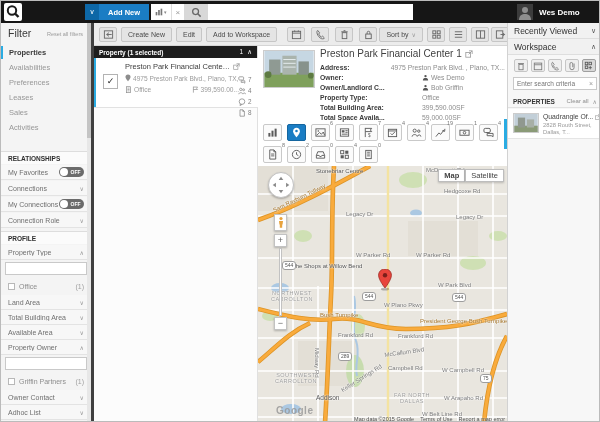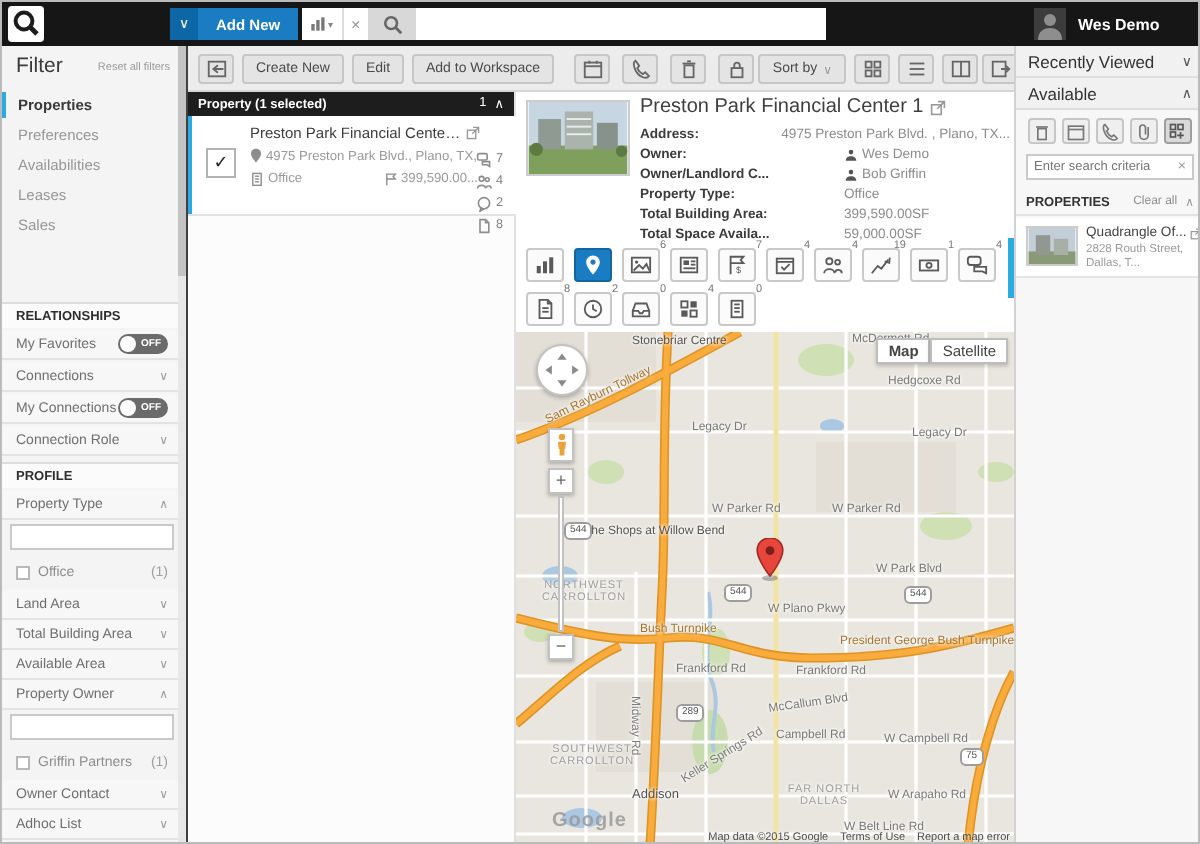--- a/index.html
+++ b/index.html
@@ -21,21 +21,21 @@
   .search-cat { display:flex; align-items:center; gap:1px; padding:0 4px; border-right:1px solid #ddd; height:100%; }
   .search-cat .caret { font-size:5px; color:#888; }
   .searchbox input { flex:1; border:0; outline:none; font-family:"Liberation Sans",sans-serif; font-size:8px; color:#222; padding:0 4px; min-width:0; }
   .search-clear { color:#999; font-size:8px; padding:0 4px; }
   .search-go { width:24px; height:16px; background:#d8d8d8; display:flex; align-items:center; justify-content:center; }
   .userbox { position:absolute; left:516px; top:0; height:22px; display:flex; align-items:center; gap:6px; }
   .avatar { width:16px; height:16px; background:#3c3c3c; overflow:hidden; }
   .username { color:#fff; font-size:8px; font-weight:bold; }
 
   
-  .lsb { position:absolute; left:0; top:22px; width:93px; height:400px; background:#f4f4f4; border-right:1px solid #404040; font-size:7.5px; color:#8a8a8a; }
+  .lsb { position:absolute; left:0; top:22px; width:93px; height:400px; background:#f4f4f4; border-right:3px solid #404040; font-size:7.5px; color:#8a8a8a; }
   .lsb-head { position:absolute; left:0; top:0; width:100%; height:20px; }
   .lsb-title { position:absolute; left:7px; top:4px; font-size:10.5px; color:#3a3a3a; }
   .lsb-reset { position:absolute; right:8px; top:8px; font-size:5.5px; color:#9a9a9a; }
   .nav { position:absolute; left:0; top:22px; width:100%; }
   .nav-item { position:relative; height:15px; line-height:15px; padding-left:8px; color:#979797; cursor:default; }
   .nav-item.active { color:#3a3a3a; font-weight:bold; }
   .nav-item.active::before { content:""; position:absolute; left:0; top:1px; bottom:1px; width:2px; background:#2aabe2; }
   .sec-head { position:absolute; left:0; width:100%; padding:3px 0 2px 7px; font-size:6.5px; font-weight:bold; color:#2e2e2e; border-top:1px solid #ddd; background:#fbfbfb; }
   .frow { position:absolute; left:0; width:89px; height:15px; background:#f7f7f7; border-bottom:1px solid #e3e3e3; display:flex; align-items:center; padding:0 6px 0 7px; color:#6f6f6f; font-size:7px; }
   .frow .lbl { flex:1; white-space:nowrap; overflow:hidden; }
@@ -168,24 +168,25 @@
     </div>
   </div>
 
   <div class="lsb">
     <div class="lsb-head">
       <span class="lsb-title">Filter</span>
       <span class="lsb-reset">Reset all filters</span>
     </div>
     <div class="nav">
       <div class="nav-item active">Properties</div>
+      <div class="nav-item">Availabilities</div>
       <div class="nav-item">Preferences</div>
-      <div class="nav-item">Availabilities</div>
       <div class="nav-item">Leases</div>
       <div class="nav-item">Sales</div>
+      <div class="nav-item">Activities</div>
     </div>
 
     <div class="sec-head" style="top:128px;">RELATIONSHIPS</div>
     <div class="frow" style="top:142px;">
       <span class="lbl">My Favorites</span>
       <span class="toggle">
           <span class="knob"></span>
           <span class="tlabel">OFF</span>
         </span>
     </div>
@@ -702,21 +703,21 @@
       </div>
     </div>
   </div>
 
   <div class="rsb">
     <div class="rsb-row" style="top:0;">
       <span>Recently Viewed</span>
       <span class="chev-s">∨</span>
     </div>
     <div class="rsb-row" style="top:16px;">
-      <span>Available</span>
+      <span>Workspace</span>
       <span class="chev-s">∧</span>
     </div>
     <div class="ws-icons">
       <div class="wbtn">
         <svg viewBox="0 0 12 12" width="10" height="10">
             <rect x="3.5" y="4" width="5" height="6.5" fill="none" stroke="#777"></rect>
             <line x1="2.5" y1="3" x2="9.5" y2="3" stroke="#777"></line>
           </svg>
       </div>
       <div class="wbtn">

